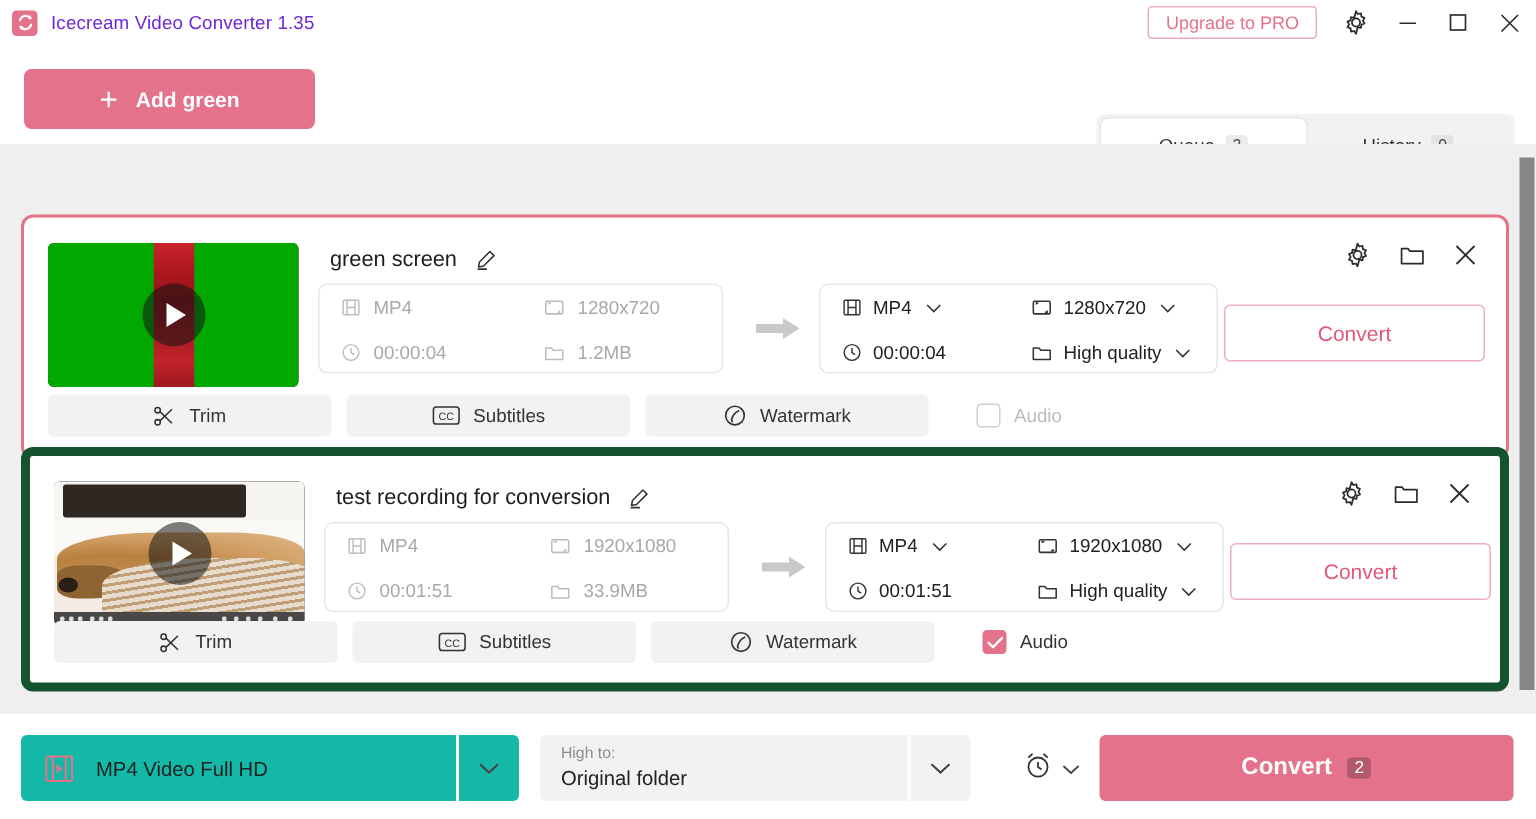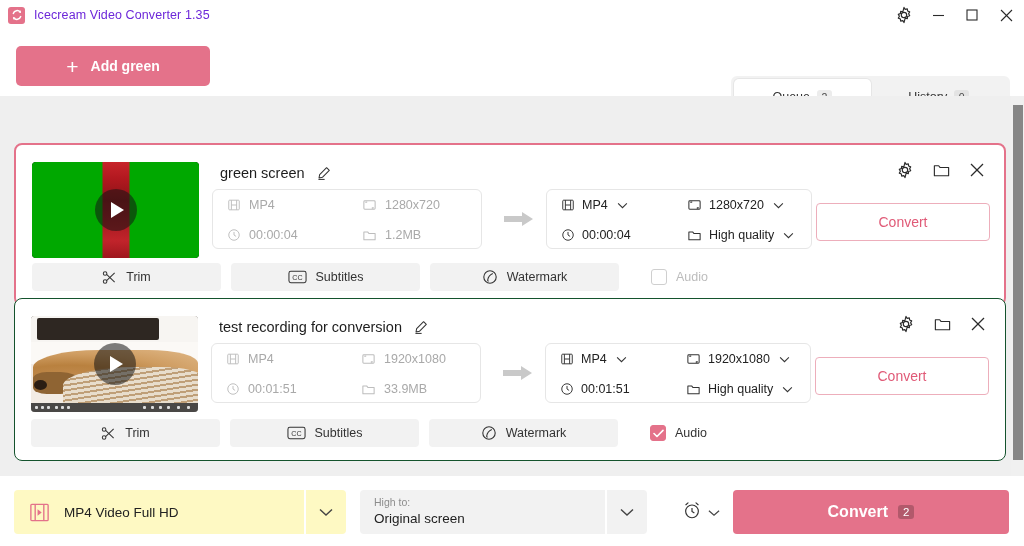--- a/index.html
+++ b/index.html
@@ -76,21 +76,21 @@
     position: absolute; right: 1px; top: 9px; width: 10px; height: 355px;
     background: #868686; border-radius: 0;
   }
 
   
   .card {
     position: absolute; left: 14px; width: 992px; background: #fff;
     border-radius: 8px;
   }
   .card.selected { border: 2px solid #e4728a; }
-  .card.plain { border: 1px solid #14532d; }
+  .card.plain { border: 6px solid #14532d; }
   .card1 { top: 24px; height: 163px; margin-top: 23px; }
   .card2 { top: 202px; height: 163px; }
 
   .thumb {
     position: absolute; left: 16px; top: 17px; width: 167px; height: 96px;
     border-radius: 4px; overflow: hidden; background: #000;
   }
   .thumb .play {
     position: absolute; left: 50%; top: 50%; transform: translate(-50%,-50%);
     width: 42px; height: 42px; border-radius: 50%;
@@ -195,21 +195,21 @@
     background: #e4728a; border-color: #e4728a;
     display: flex; align-items: center; justify-content: center;
   }
 
   
   .bottombar {
     position: absolute; left: 0; bottom: 0; width: 1024px; height: 70px; background: #fff;
   }
   .fmt-select {
     position: absolute; left: 14px; top: 14px; width: 332px; height: 44px;
-    background: #fef9c3; border-radius: 4px; display: flex; align-items: center; cursor: pointer;
+    background: #14b8a6; border-radius: 4px; display: flex; align-items: center; cursor: pointer;
   }
   .fmt-icon { margin-left: 14px; display: flex; }
   .fmt-label { margin-left: 13px; font-size: 13.5px; color: #222; }
   .fmt-chev {
     position: absolute; right: 0; top: 0; width: 42px; height: 44px;
     display: flex; align-items: center; justify-content: center;
     border-left: 2px solid #fff;
   }
   .saveto {
     position: absolute; left: 360px; top: 14px; width: 287px; height: 44px;
@@ -245,20 +245,21 @@
     <div class="app-icon">
       <svg width="12" height="12" viewBox="0 0 12 12">
         <path d="M9.3 3.2A4 4 0 0 0 2.3 4.4" stroke="#fff" stroke-width="1.5" fill="none" stroke-linecap="round"></path>
         <path d="M2.7 8.8A4 4 0 0 0 9.7 7.6" stroke="#fff" stroke-width="1.5" fill="none" stroke-linecap="round"></path>
         <path d="M9.6 1.2 L9.8 3.6 L7.5 3.3 Z" fill="#fff"></path>
         <path d="M2.4 10.8 L2.2 8.4 L4.5 8.7 Z" fill="#fff"></path>
       </svg>
     </div>
     <div class="app-title">Icecream Video Converter 1.35</div>
 
+    <div class="upgrade-btn">Upgrade to PRO</div>
 
     <div class="winbtn gear">
       <svg width="18" height="18" viewBox="0 0 20 20">
         <circle cx="10" cy="10" r="3" fill="none" stroke="#2b2b2b" stroke-width="1.3"></circle>
         <path d="M10 1.6l1.3 2.1 2.4-.5.3 2.4 2.3.9-1.2 2.1 1.2 2.1-2.3.9-.3 2.4-2.4-.5L10 18.4l-1.3-2.1-2.4.5-.3-2.4-2.3-.9L4.9 11.4 3.7 9.3l2.3-.9.3-2.4 2.4.5z" fill="none" stroke="#2b2b2b" stroke-width="1.3" stroke-linejoin="round"></path>
       </svg>
     </div>
     <div class="winbtn min">
       <svg width="13" height="13" viewBox="0 0 13 13">
           <line x1="1" y1="6.5" x2="12" y2="6.5" stroke="#2b2b2b" stroke-width="1.1"></line>
@@ -661,21 +662,21 @@
       <span class="fmt-label">MP4 Video Full HD</span>
       <span class="fmt-chev">
         <svg width="14" height="9" viewBox="0 0 14 9">
             <path d="M1 1.5L7 7L13 1.5" fill="none" stroke="#444" stroke-width="1.4"></path>
           </svg>
       </span>
     </div>
 
     <div class="saveto">
       <span class="saveto-label">High to:</span>
-      <span class="saveto-value">Original screen</span>
+      <span class="saveto-value">Original folder</span>
       <span class="saveto-chev">
         <svg width="14" height="9" viewBox="0 0 14 9">
             <path d="M1 1.5L7 7L13 1.5" fill="none" stroke="#444" stroke-width="1.4"></path>
           </svg>
       </span>
     </div>
 
     <div class="alarm">
       <span>
         <svg width="20" height="20" viewBox="0 0 22 22">

